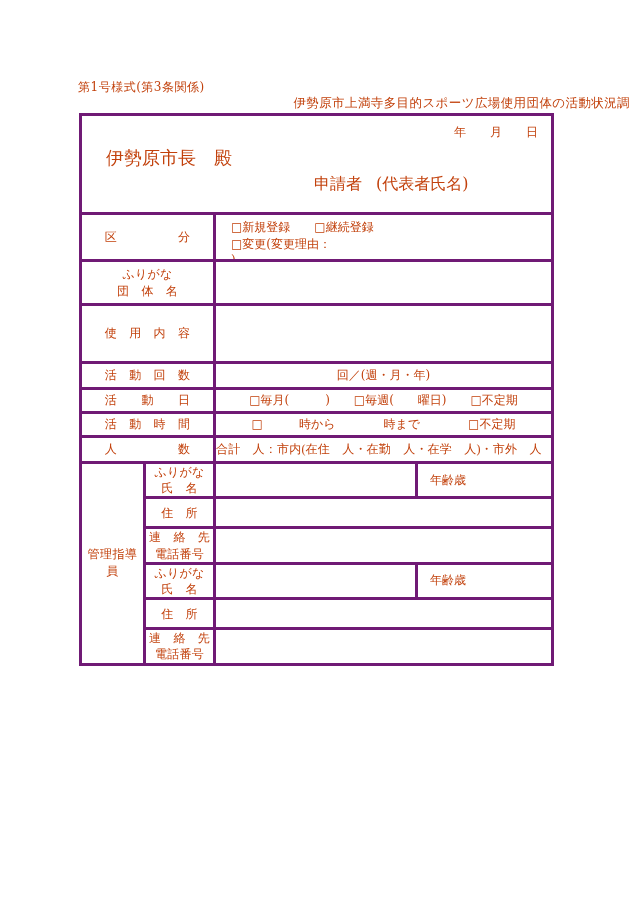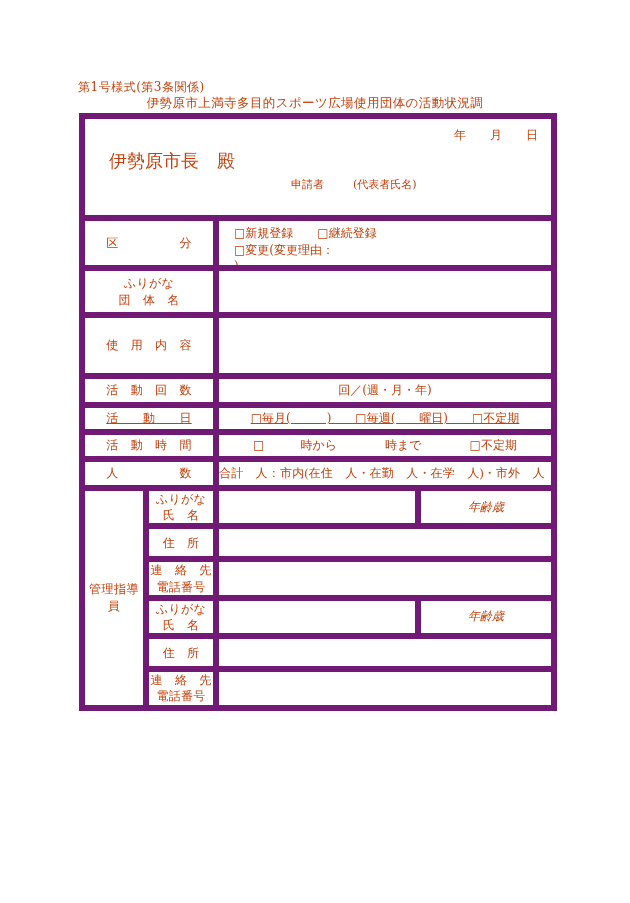--- a/index.html
+++ b/index.html
@@ -10,79 +10,78 @@
     font-family: "DejaVu Serif", "Liberation Serif", serif;
     color: #c2410c;
     overflow: hidden;
   }
   .form-number {
     position: absolute; left: 78px; top: 79px;
     font-size: 12px; letter-spacing: 0.5px;
   }
   .form-title {
     position: absolute; left: 0; top: 95px; width: 630px;
-    text-align: center; font-size: 12.5px; letter-spacing: 0.4px;
+    text-align: right; font-size: 12.5px; letter-spacing: 0.4px;
   }
   table.form-table {
     position: absolute; left: 79px; top: 113px;
     width: 472px;
     border-collapse: collapse; table-layout: fixed;
   }
   table.form-table td {
-    border: 6px solid #701a75;
+    border: 3px solid #701a75;
     padding: 0;
     font-size: 12px;
     vertical-align: middle;
     overflow: hidden;
   }
   
   tr.r-head  td { height: 96px; }
   tr.r-kubun td { height: 44px; }
   tr.r-group td { height: 41px; }
   tr.r-usage td { height: 55px; }
   tr.r-freq  td { height: 23px; margin-top: 48px; }
-  tr.r-day   td { height: 21px; text-decoration: underline; }
+  tr.r-day   td { height: 21px; }
   tr.r-time  td { height: 21px; }
   tr.r-mem   td { height: 23px; }
   tr.r-name1 td { height: 28px; }
   tr.r-addr1 td { height: 27px; }
   tr.r-tel1  td { height: 31px; }
   tr.r-name2 td { height: 26px; }
   tr.r-addr2 td { height: 27px; }
   tr.r-tel2  td { height: 28px; }
 
   td.head-cell { position: relative; }
   .date-line {
     position: absolute; top: 8px; right: 13px;
     font-size: 12px;
   }
   .addressee {
     position: absolute; top: 30px; left: 24px;
     font-size: 18px;
   }
   .applicant-line {
-    position: absolute; top: 58px; left: 206px;
-    font-size: 11px; display: flex; gap: 29px;
+    position: absolute; top: 58px; left: 232px;
+    font-size: 16px; display: flex; gap: 14px;
   }
   td.label-cell {
     text-align: center;
     line-height: 1.35;
     letter-spacing: 0.2px;
   }
   td.kubun-content > div.kubun-inner {
     display: flex; flex-direction: column; justify-content: space-between;
     height: 38px; padding: 3px 12px 2px 15px;
   }
   .opt-line2 { display: flex; justify-content: space-between; flex-direction: column; }
   td.center-content { text-align: center; }
   td.members-content { text-align: left; padding-left: 8px; letter-spacing: 0.2px; font-family: Liberation Serif, serif; }
   td.age-cell > div {
-    display: flex; justify-content: center;
+    display: flex; justify-content: flex-start;
     padding: 0 12px;
-    font-style: italic;
   }
   td.manager-cell { text-align: center; letter-spacing: 0.5px; }
 </style>
 </head>
 <body>
 
 <div class="page">
 
   <div class="form-number">第1号様式(第3条関係)</div>
   <div class="form-title">伊勢原市上満寺多目的スポーツ広場使用団体の活動状況調</div>

